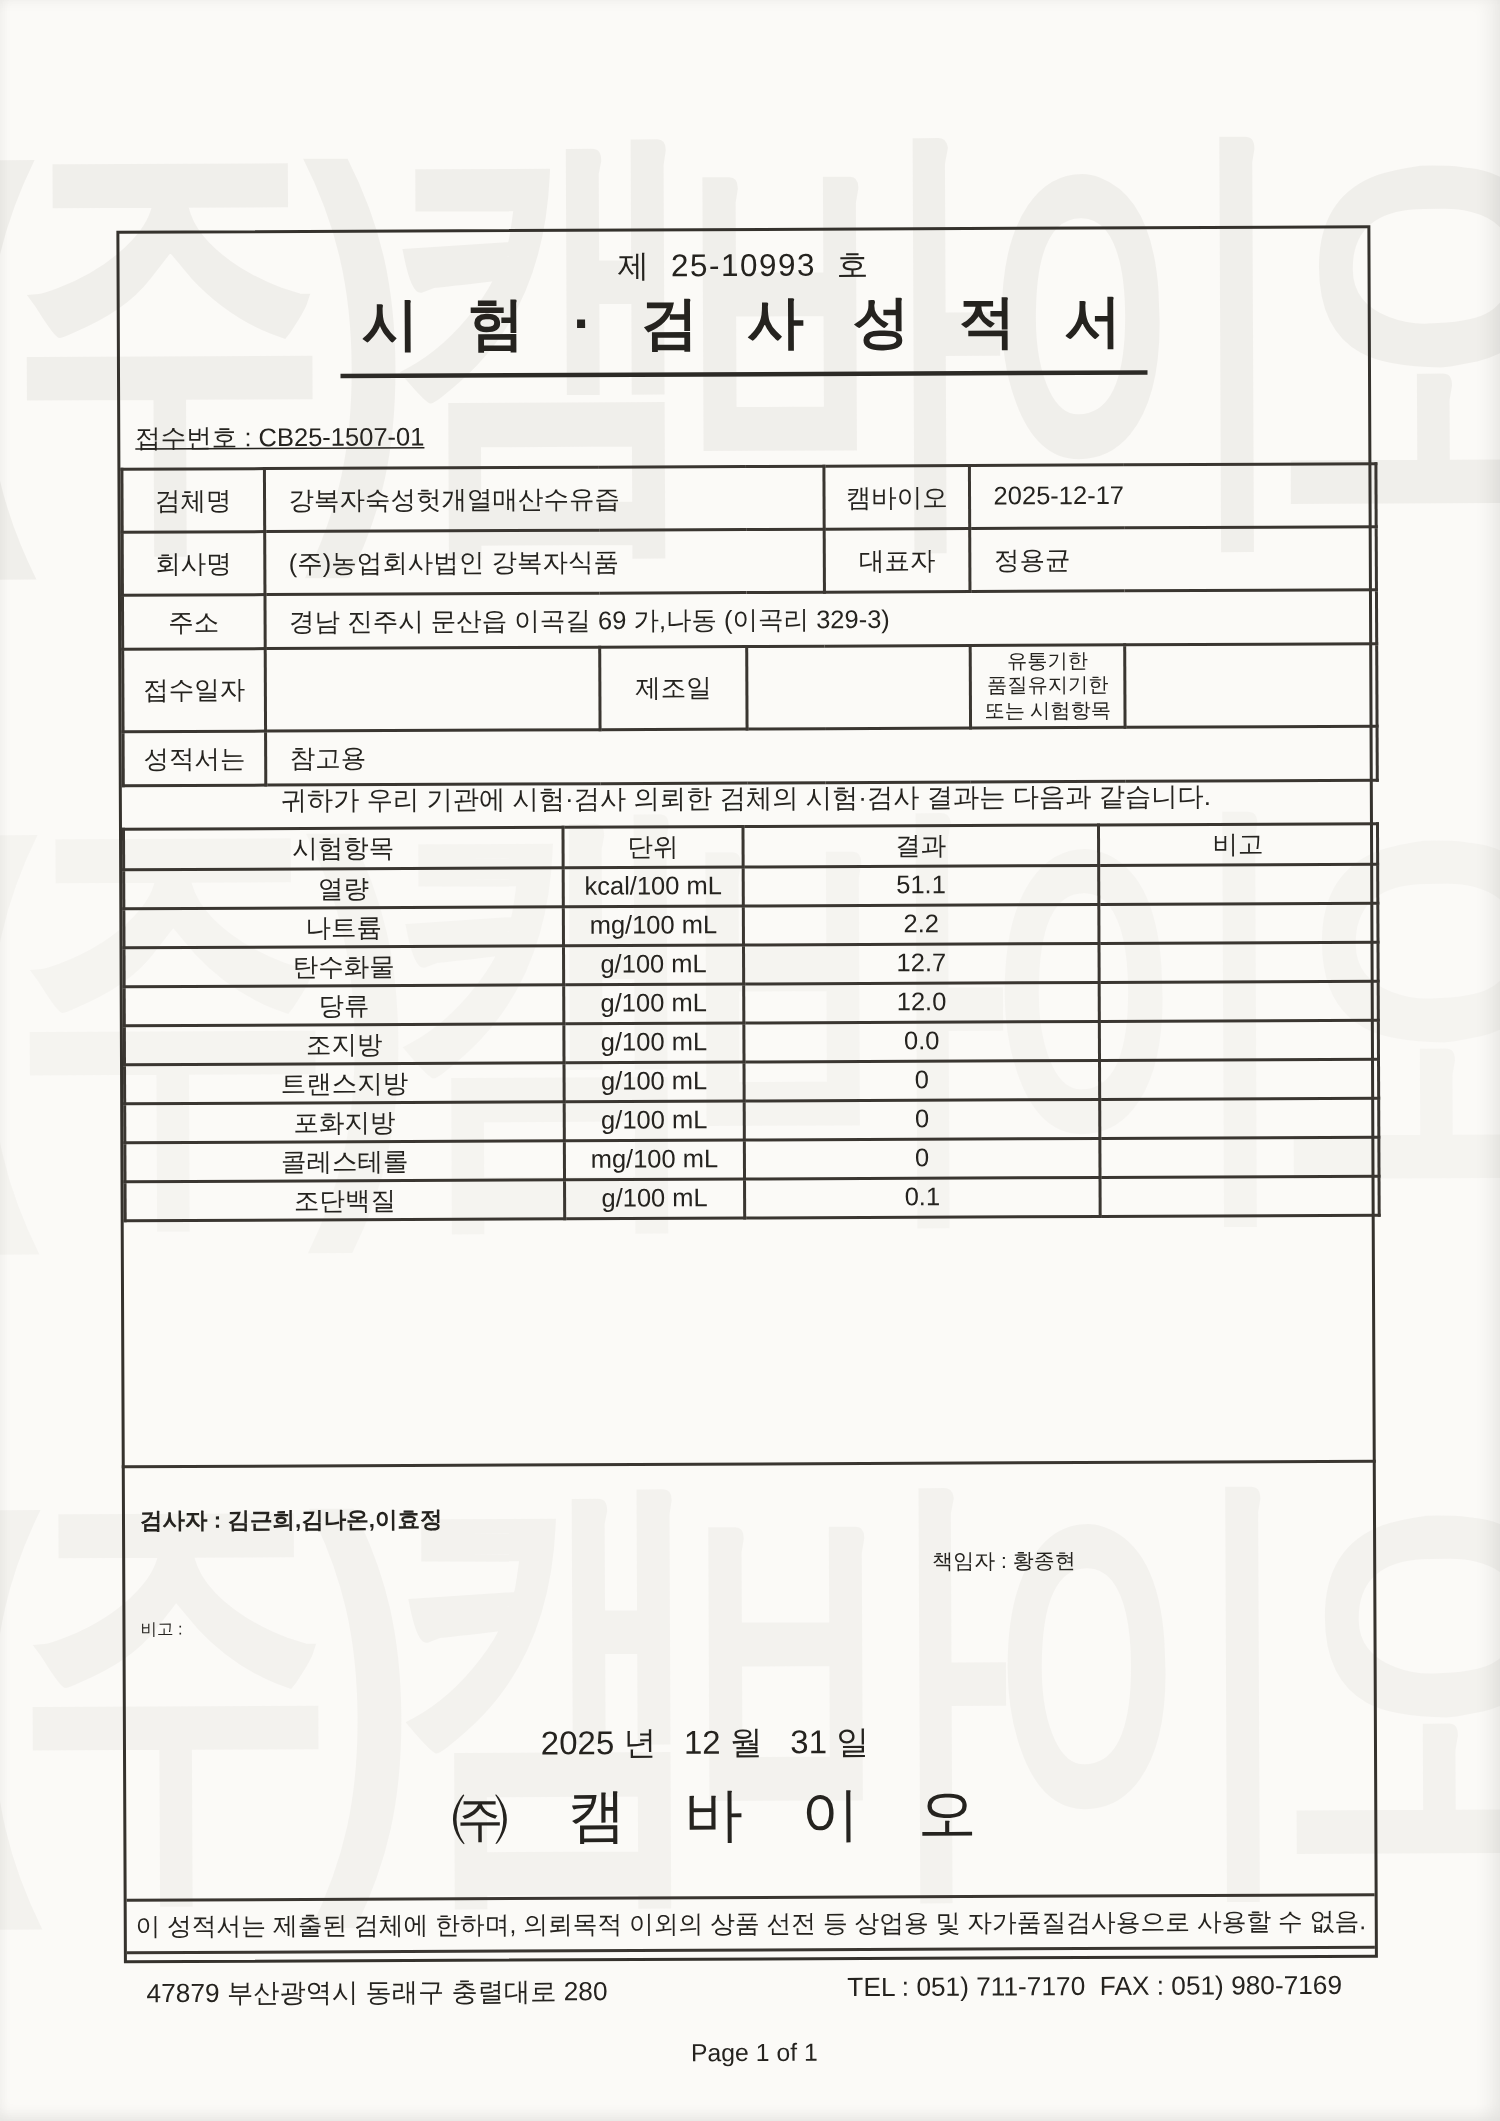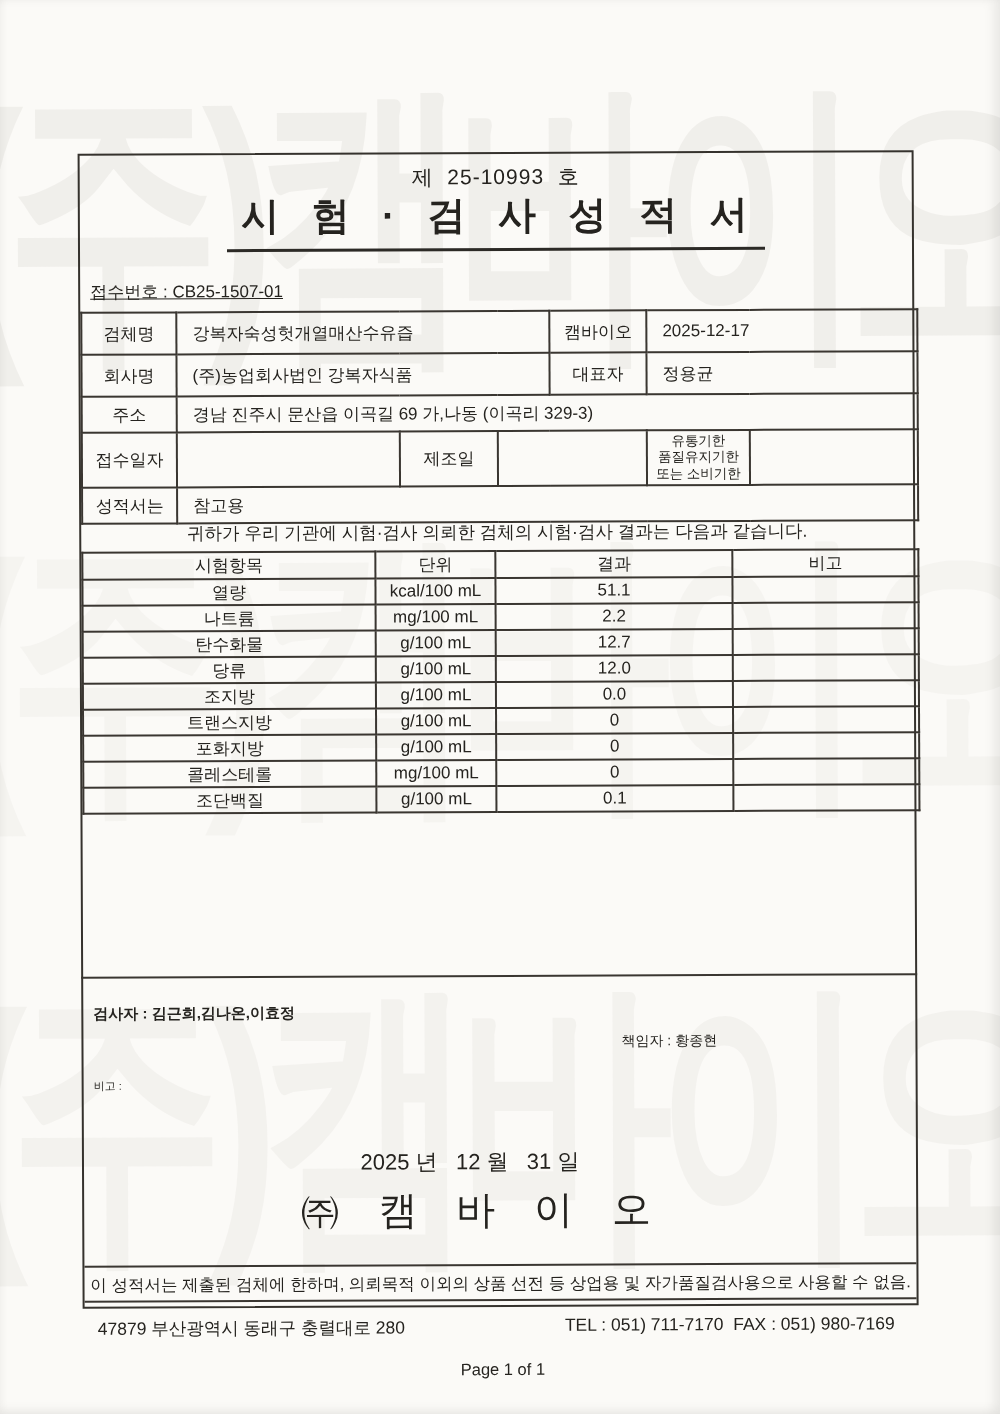--- a/index.html
+++ b/index.html
@@ -133,21 +133,21 @@
           <td class="l" colspan="6">경남 진주시 문산읍 이곡길 69 가,나동 (이곡리 329-3)</td>
         </tr>
         <tr class="r4">
           <td>접수일자</td>
           <td></td>
           <td>제조일</td>
           <td colspan="2"></td>
           <td class="expiry">
             <span>유통기한</span>
             <span>품질유지기한</span>
-            <span>또는 소비기한</span>
+            <span>또는 시험항목</span>
           </td>
           <td></td>
         </tr>
         <tr class="r5">
           <td>성적서는</td>
           <td class="l" colspan="6">참고용</td>
         </tr>
       </tbody>
         </table>
 

